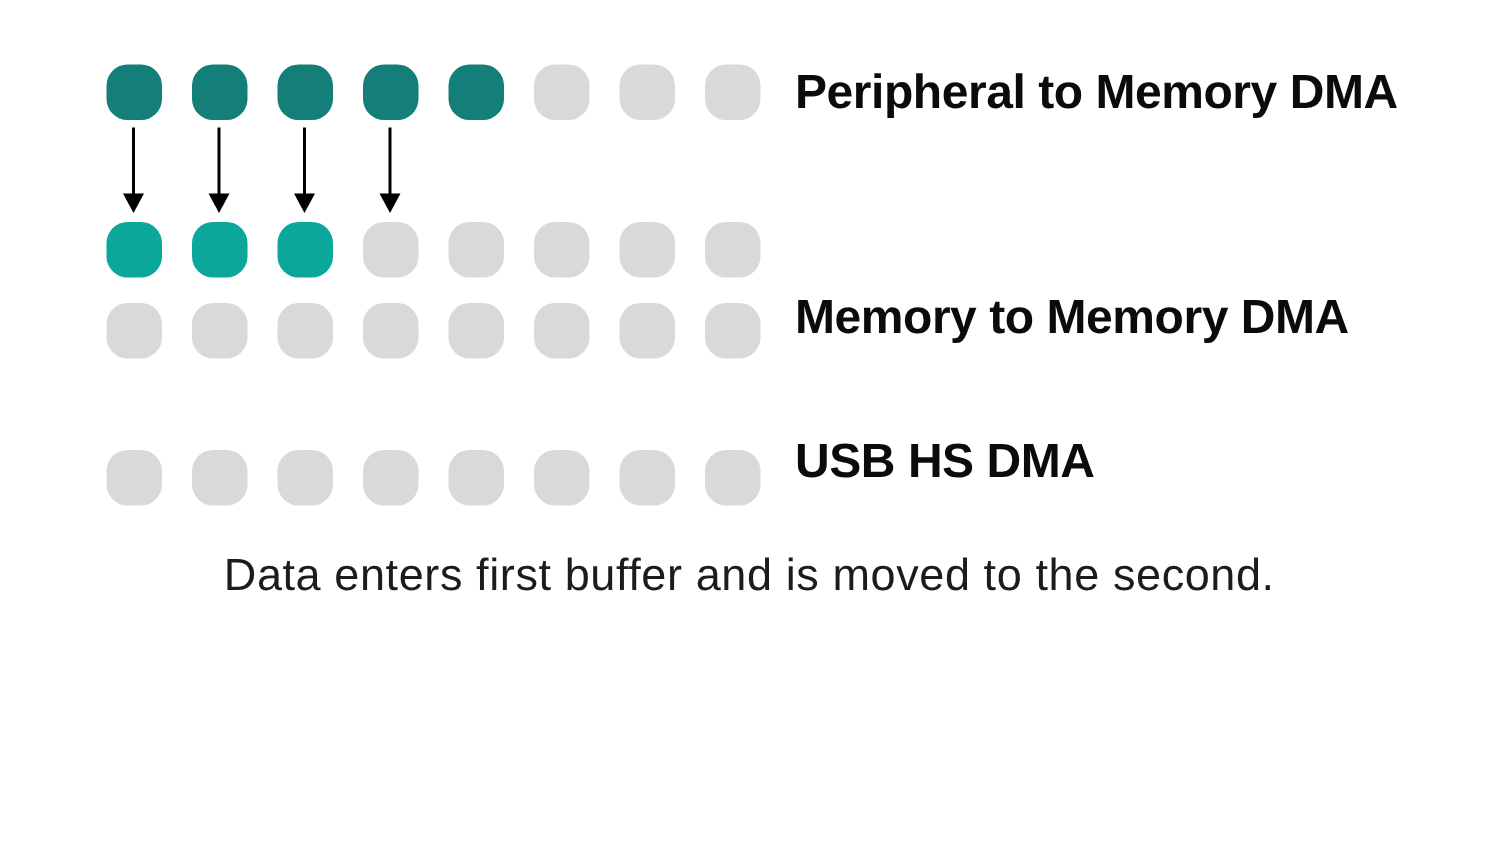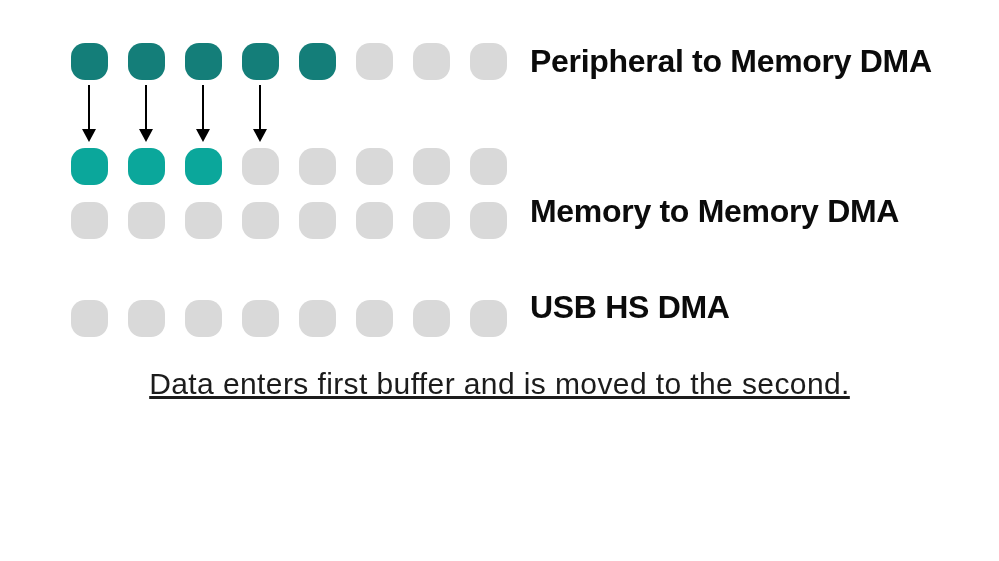--- a/index.html
+++ b/index.html
@@ -86,21 +86,20 @@
     position: absolute;
     left: 0;
     right: 0;
     top: 367px;
     text-align: center;
     font-size: 30px;
     font-weight: 400;
     color: #1c1c1c;
     letter-spacing: 0.4px;
     white-space: nowrap;
-    text-decoration: underline;
   }
 </style>
 </head>
 <body>
 
 <div id="slide">
 
   <div class="dot-row row-peripheral">
       <div class="dot dot--filled-dark"></div>
       <div class="dot dot--filled-dark"></div>

